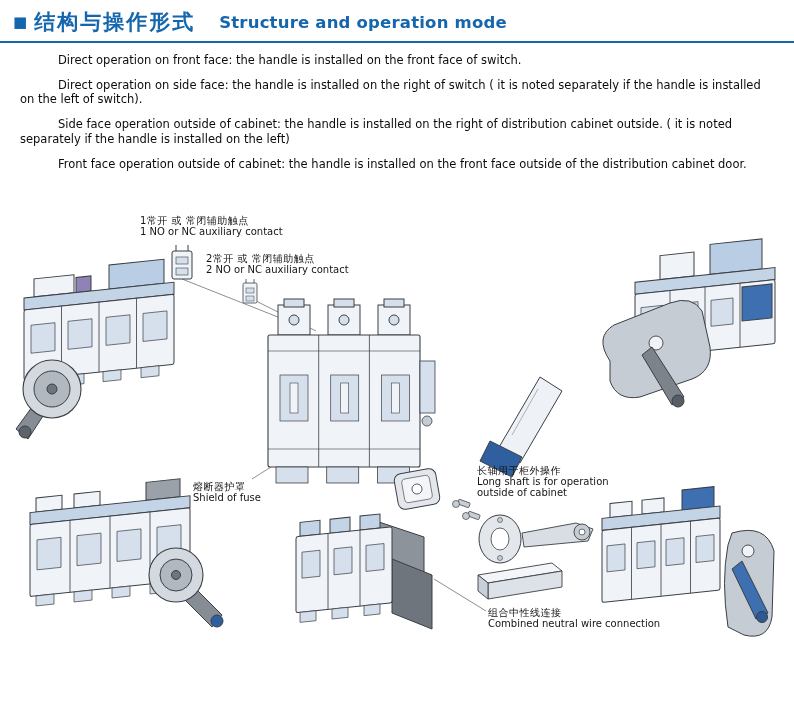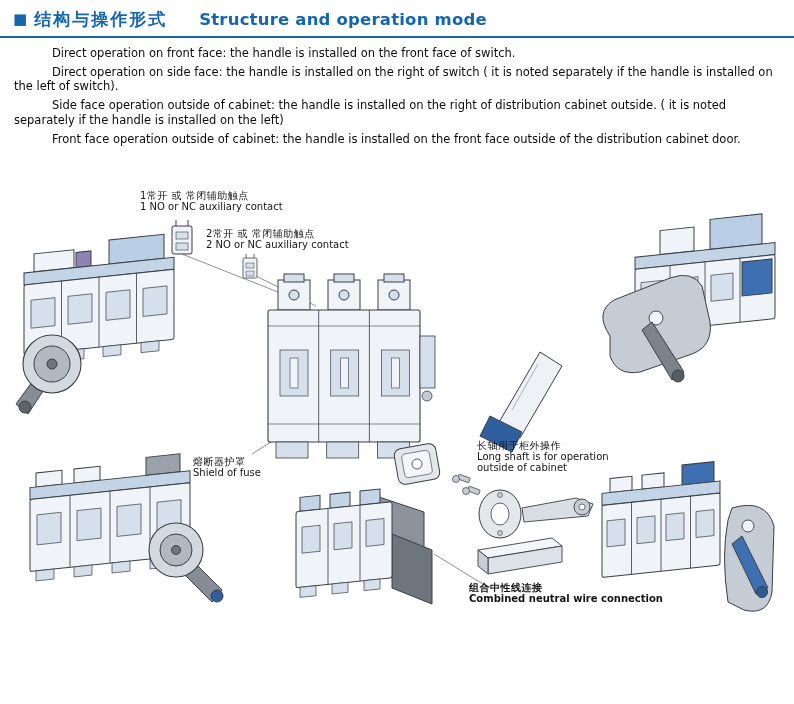--- a/index.html
+++ b/index.html
@@ -6,31 +6,31 @@
   html, body { width:794px; height:704px; }
   body {
     font-family: "DejaVu Sans", "Liberation Sans", sans-serif;
     background:#ffffff; color:#111; overflow:hidden;
   }
   .page { position:relative; width:794px; height:704px; background:#fff; }
 
   
   .hdr { display:flex; align-items:center; padding:8px 0 0 13px; color:#1566ad; }
   .hdr .bullet { font-size:15px; line-height:1; margin-right:7px; }
-  .hdr .t-zh { font-size:17px; font-weight:bold; letter-spacing:2px;font-family:Liberation Mono, monospace; }
-  .hdr .t-en { font-size:16.5px; font-weight:bold; margin-left:32px; letter-spacing:0.2px; }
+  .hdr .t-zh { font-size:21px; font-weight:bold; letter-spacing:2px;font-family:Liberation Mono, monospace; }
+  .hdr .t-en { font-size:16.5px; font-weight:bold; margin-left:24px; letter-spacing:0.2px; }
   .rule { height:2px; background:#1566ad; margin-top:5px; }
 
   
   .zh-block { margin:11px 0 0 36px; }
   .zh-block p { font-size:12.5px; line-height:13px; margin:0 0 6.5px 0; letter-spacing:1.5px; color:#1a1a1a; }
 
   
   .en-block { margin:8px 10px 0 10px; }
-  .en-block p { font-size:11.5px; line-height:14.7px; margin:4px; text-indent:38px; color:#0c0c0c; }
+  .en-block p { font-size:11.5px; line-height:14.7px; margin:10px; text-indent:38px; color:#0c0c0c; }
 
   
   .diagram { position:relative; height:436px; margin-top:36px; }
   .diagram svg { position:absolute; left:0; top:0; }
   .callout { position:absolute; font-size:10px; line-height:11px; white-space:nowrap; color:#141414; }
   .callout .zh { letter-spacing:0.5px; }
 </style>
 </head>
 <body>
 
@@ -282,19 +282,19 @@
       <div class="zh">熔断器护罩</div>
       <div class="en">Shield of fuse</div>
     </div>
 
     <div class="callout" style="left:477px; top:258px;">
       <div class="zh">长轴用于柜外操作</div>
       <div class="en">Long shaft is for operation</div>
       <div class="en">outside of cabinet</div>
     </div>
 
-    <div class="callout" style="left:469px; top:400px;font-weight:bold;">
+    <div class="callout" style="left:488px; top:400px;">
       <div class="zh">组合中性线连接</div>
       <div class="en">Combined neutral wire connection</div>
     </div>
   </div>
 
 </div>
 
 </body></html>

